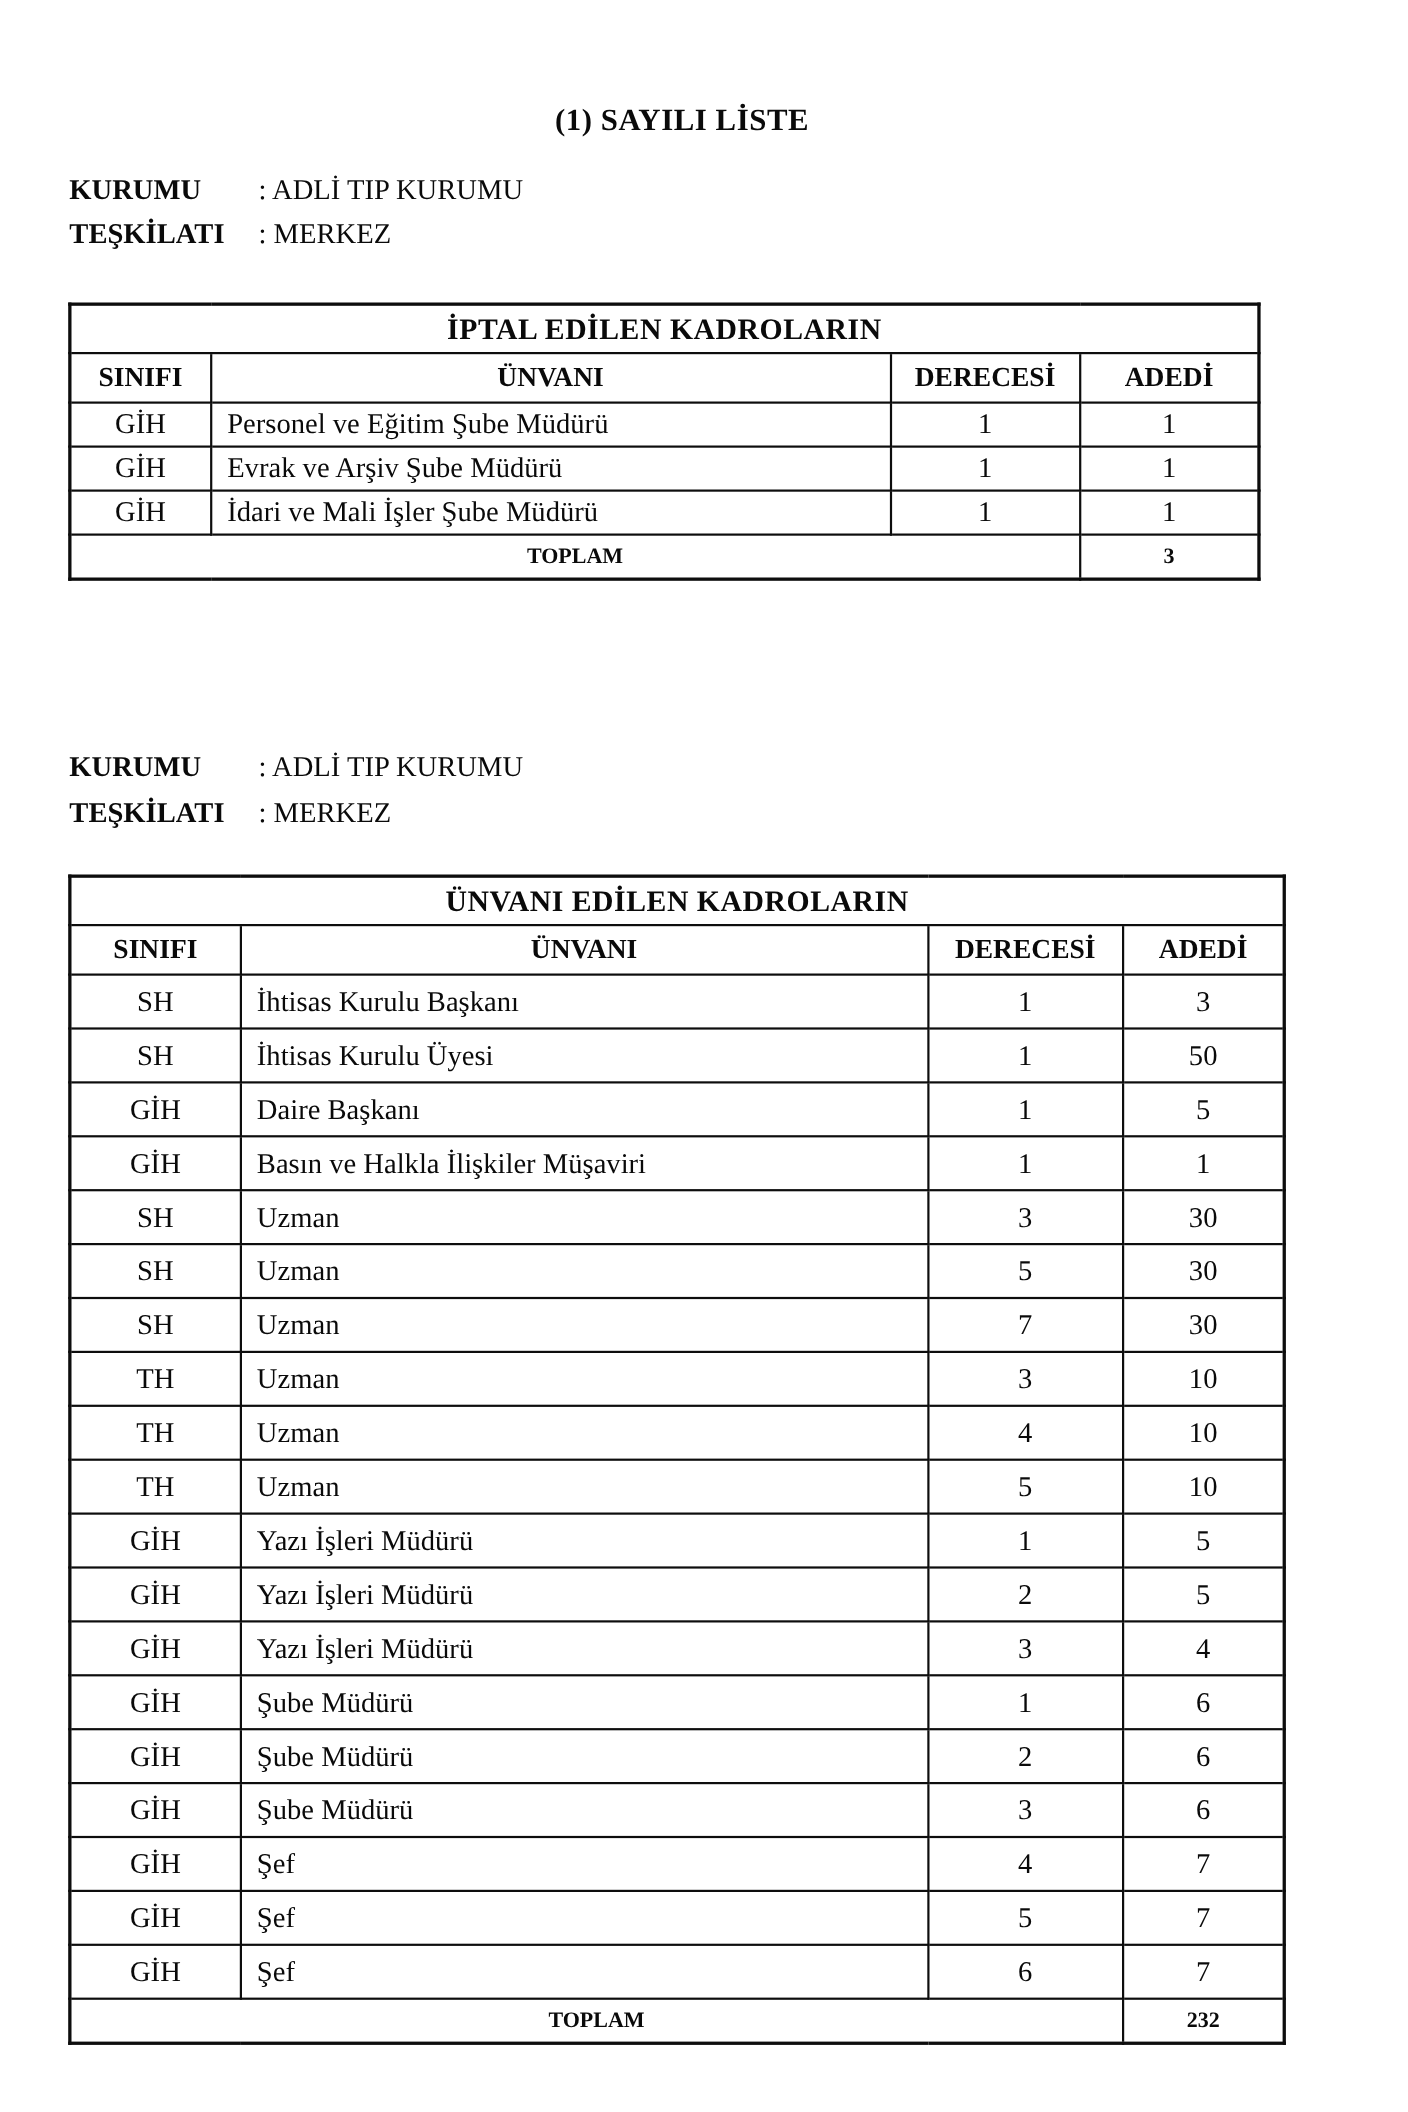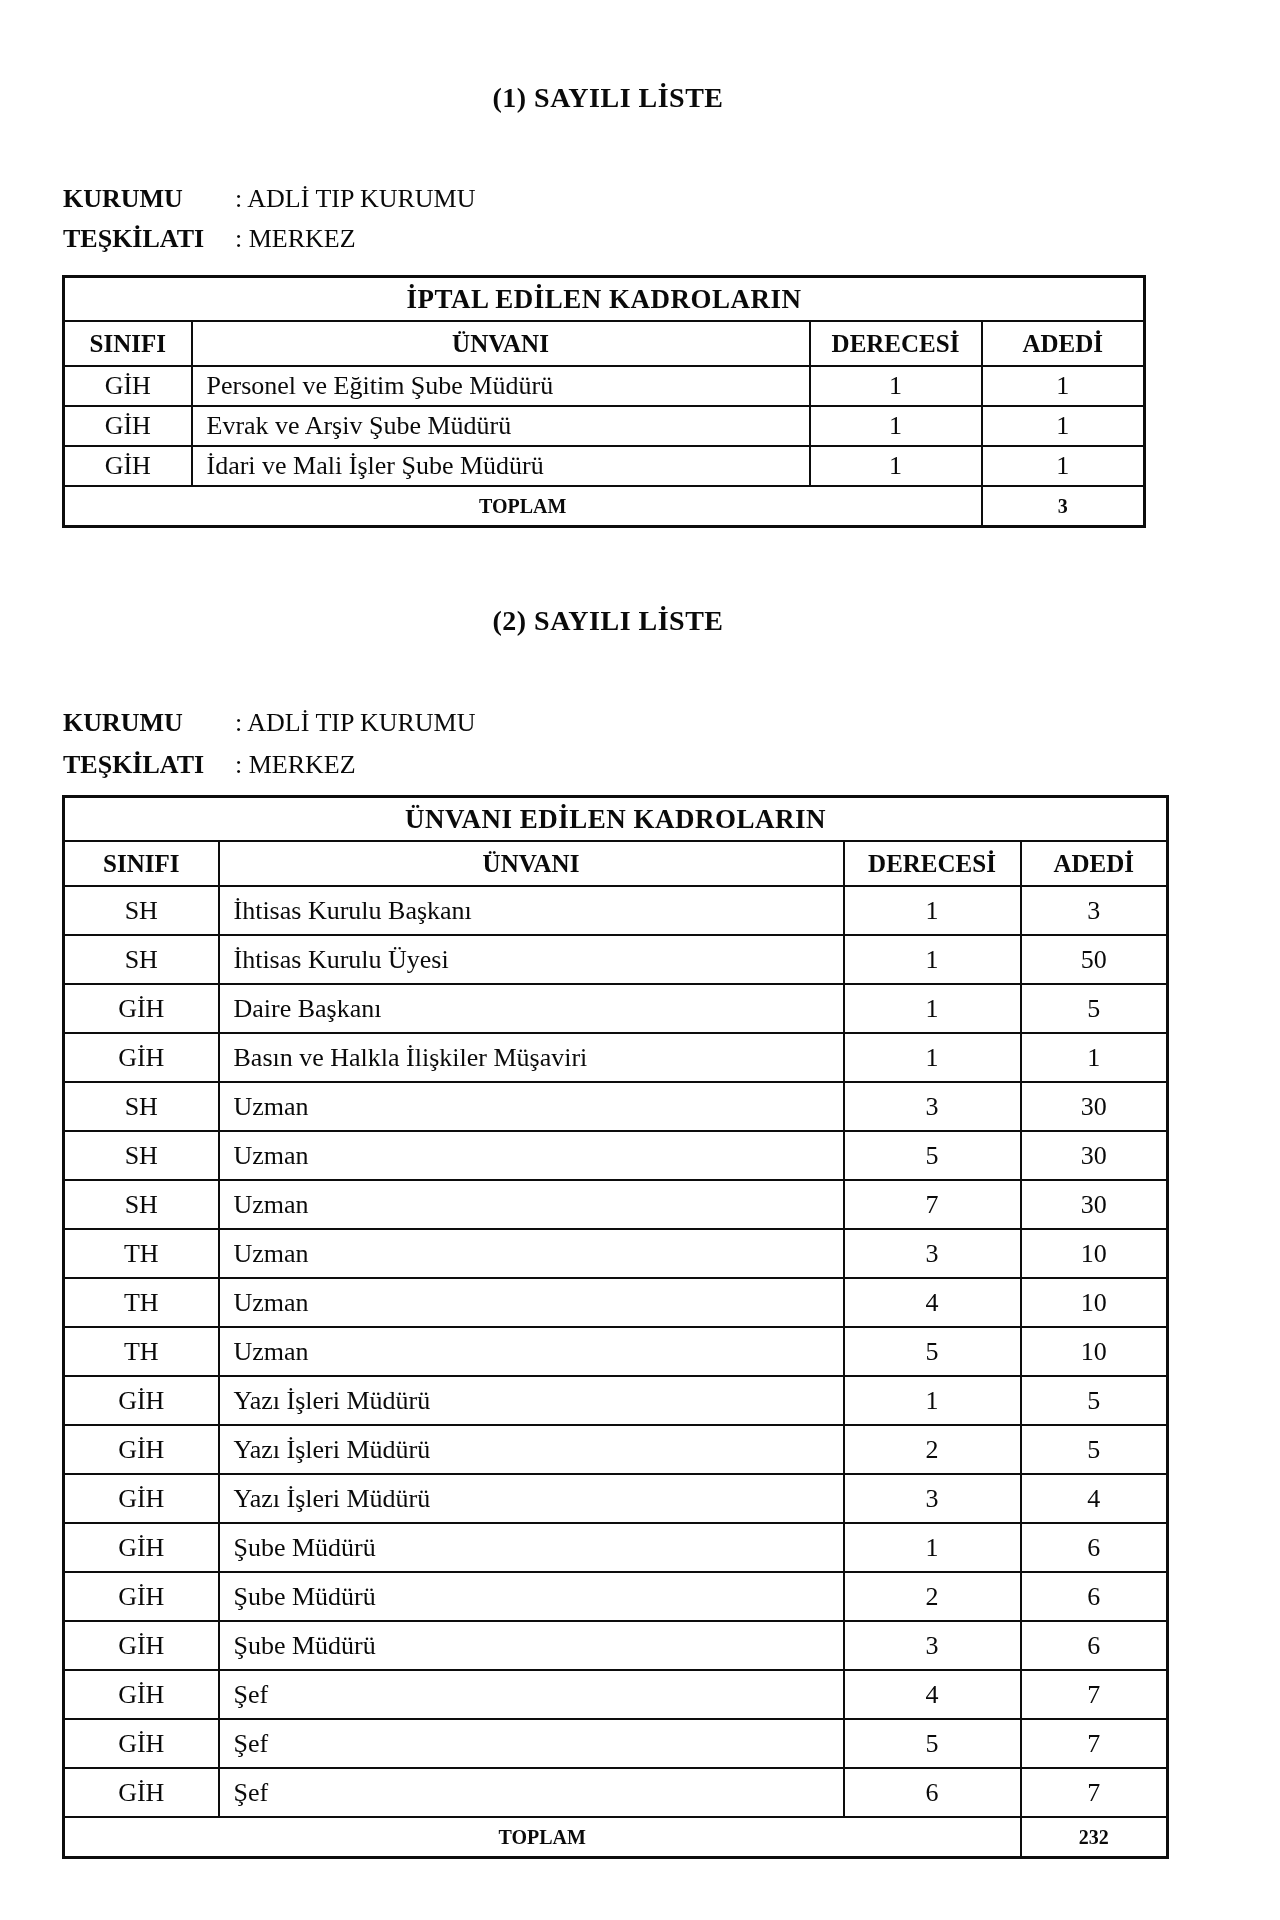--- a/index.html
+++ b/index.html
@@ -20,31 +20,30 @@
     inset: 0;
   }
   .list-title {
     position: absolute;
     left: 0;
     width: 1216px;
     text-align: center;
     font-size: 28px;
     font-weight: bold;
     letter-spacing: 0.5px;
-    margin: 0;
+    margin: 12px;
   }
   #section1-title { top: 82px; }
   #section2-title { top: 605px; }
 
   .meta-row {
     position: absolute;
     left: 63px;
     font-size: 26px;
     white-space: nowrap;
-    margin-top: 26px;
   }
   #kurumu1  { top: 158px; }
   #teskilati1 { top: 198px; }
   #kurumu2  { top: 682px; }
   #teskilati2 { top: 724px; }
   .meta-label {
     display: inline-block;
     width: 172px;
     font-weight: bold;
   }
@@ -152,21 +151,20 @@
         </tr>
       </tbody>
     <tfoot>
       <tr class="total-row">
         <td colspan="3">TOPLAM</td>
         <td>3</td>
       </tr>
     </tfoot>
   </table>
 
-  <h1 class="list-title" id="section2-title">(2) SAYILI LİSTE</h1>
 
   <div class="meta-row" id="kurumu2">
     <span class="meta-label">KURUMU</span><span class="meta-value">: ADLİ TIP KURUMU</span>
   </div>
   <div class="meta-row" id="teskilati2">
     <span class="meta-label">TEŞKİLATI</span><span class="meta-value">: MERKEZ</span>
   </div>
 
   <table class="kadro" id="table2">
     <colgroup>

